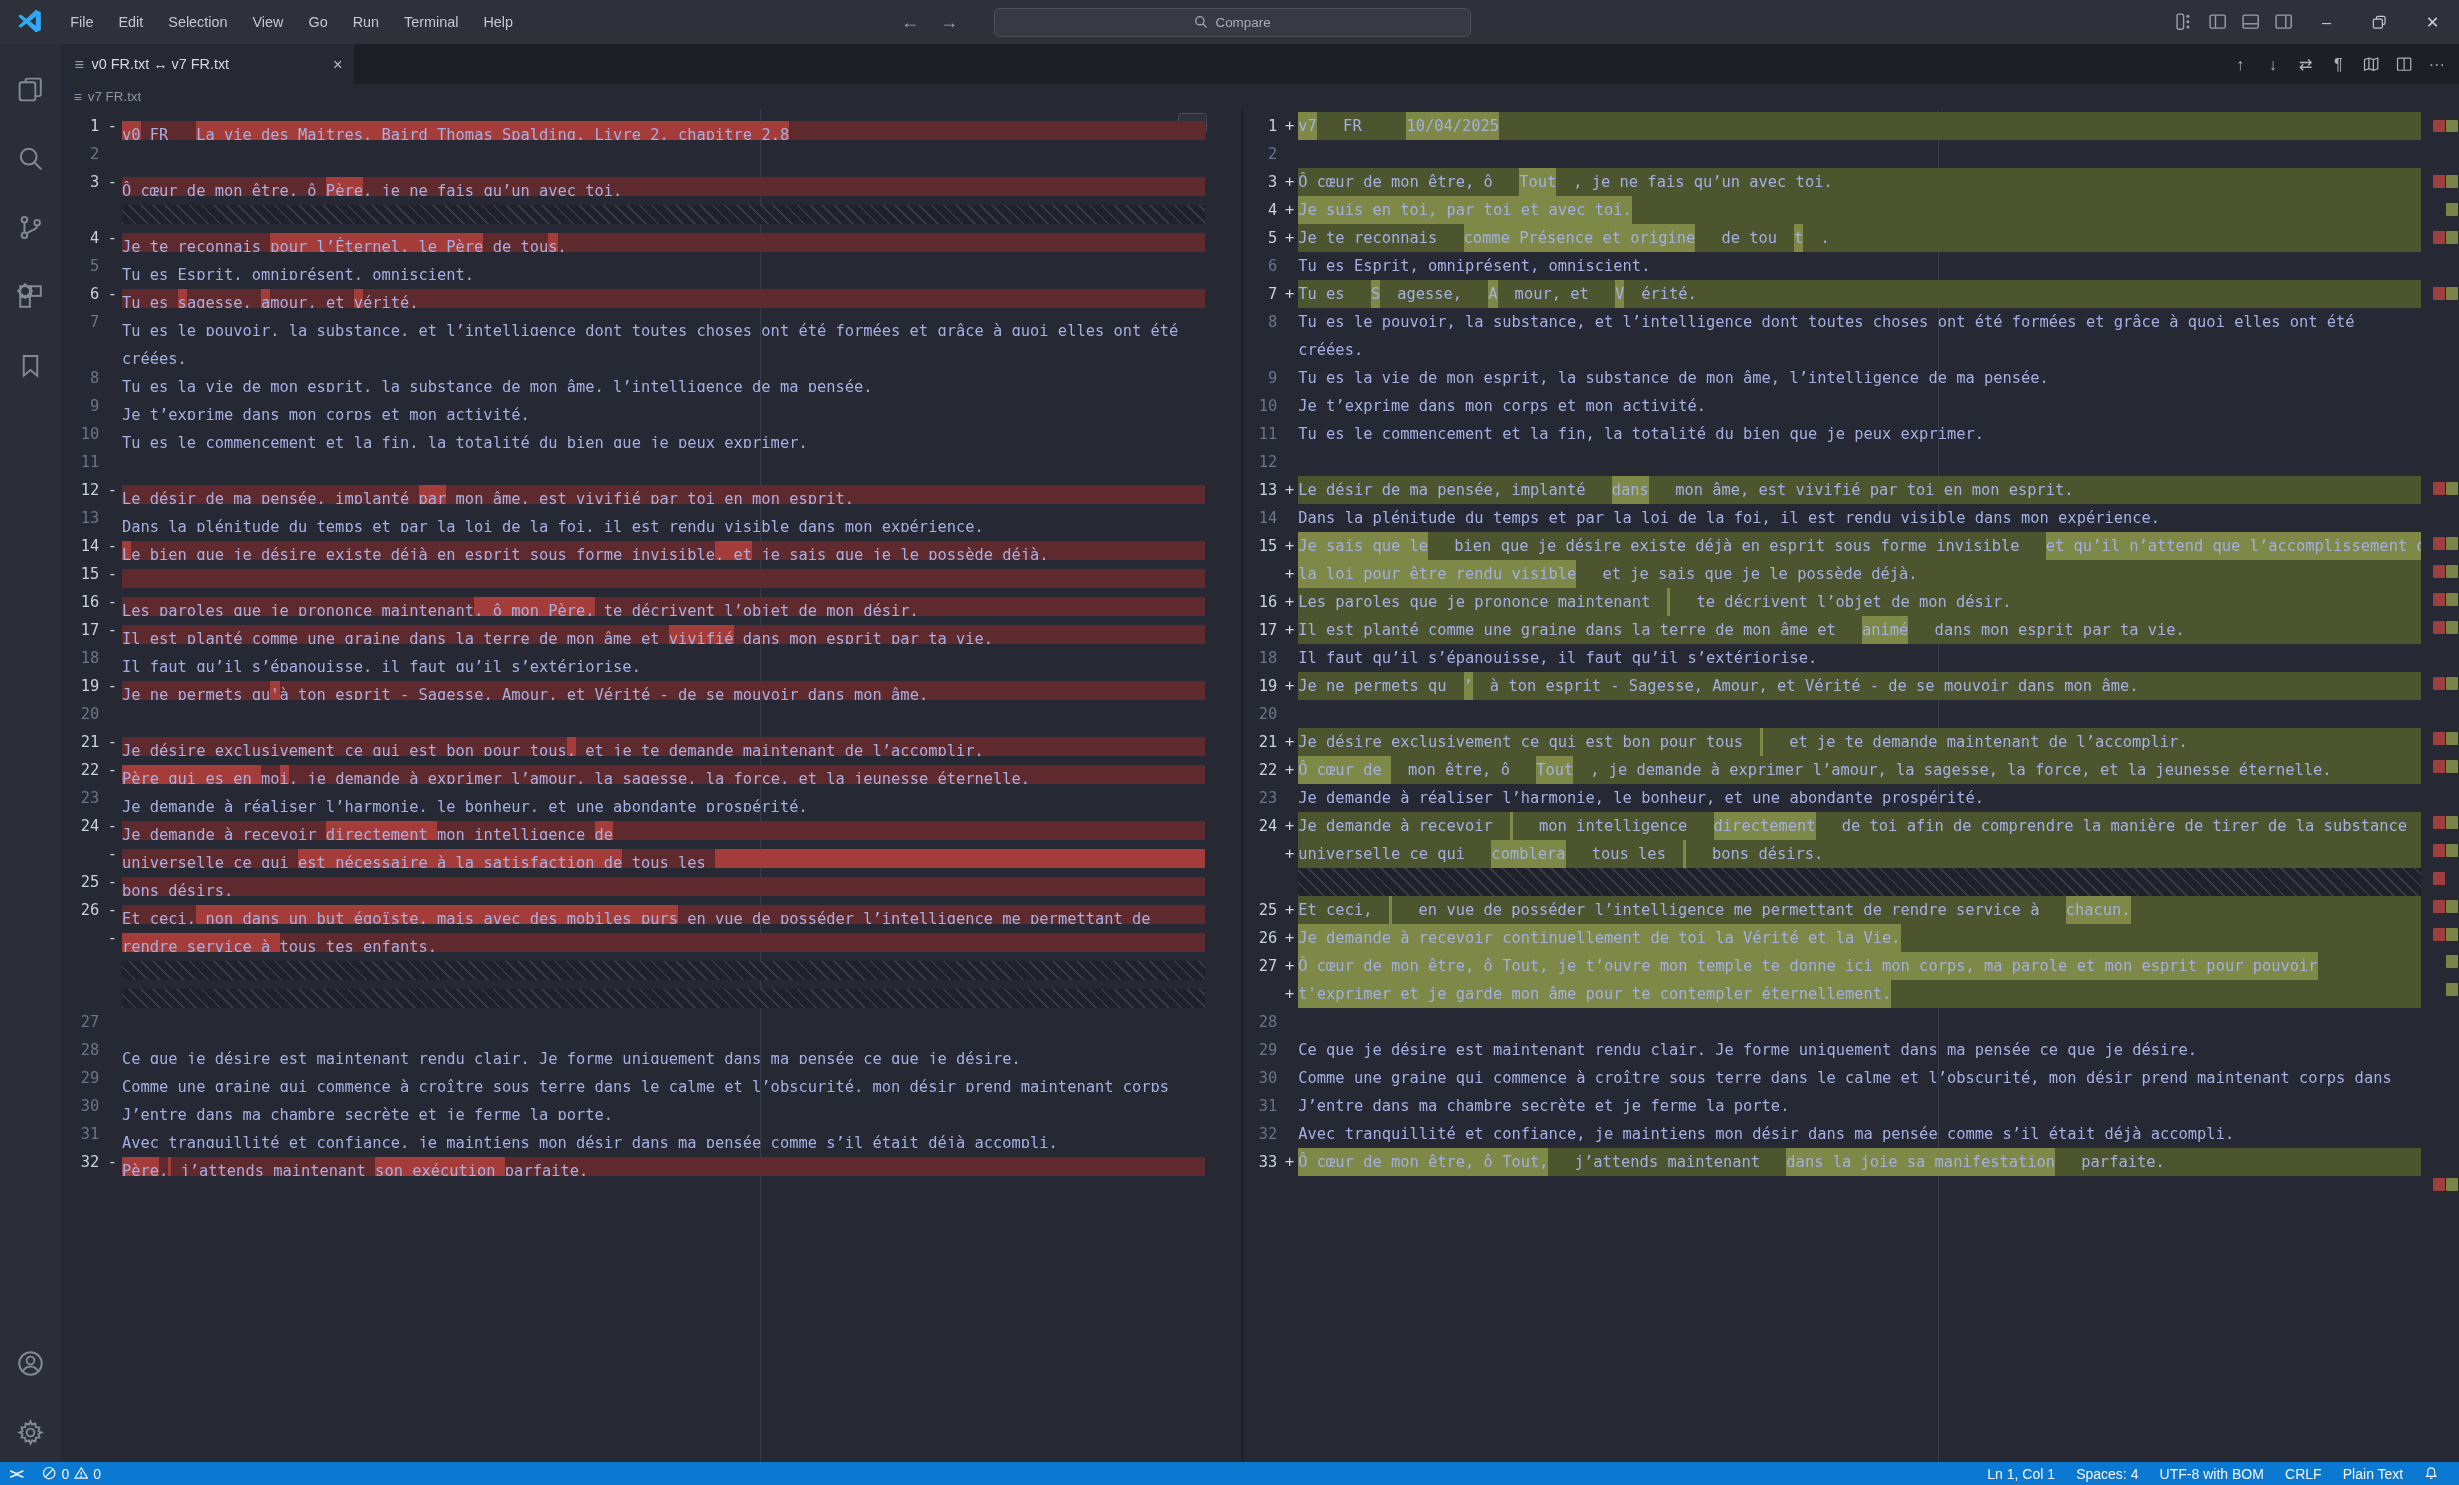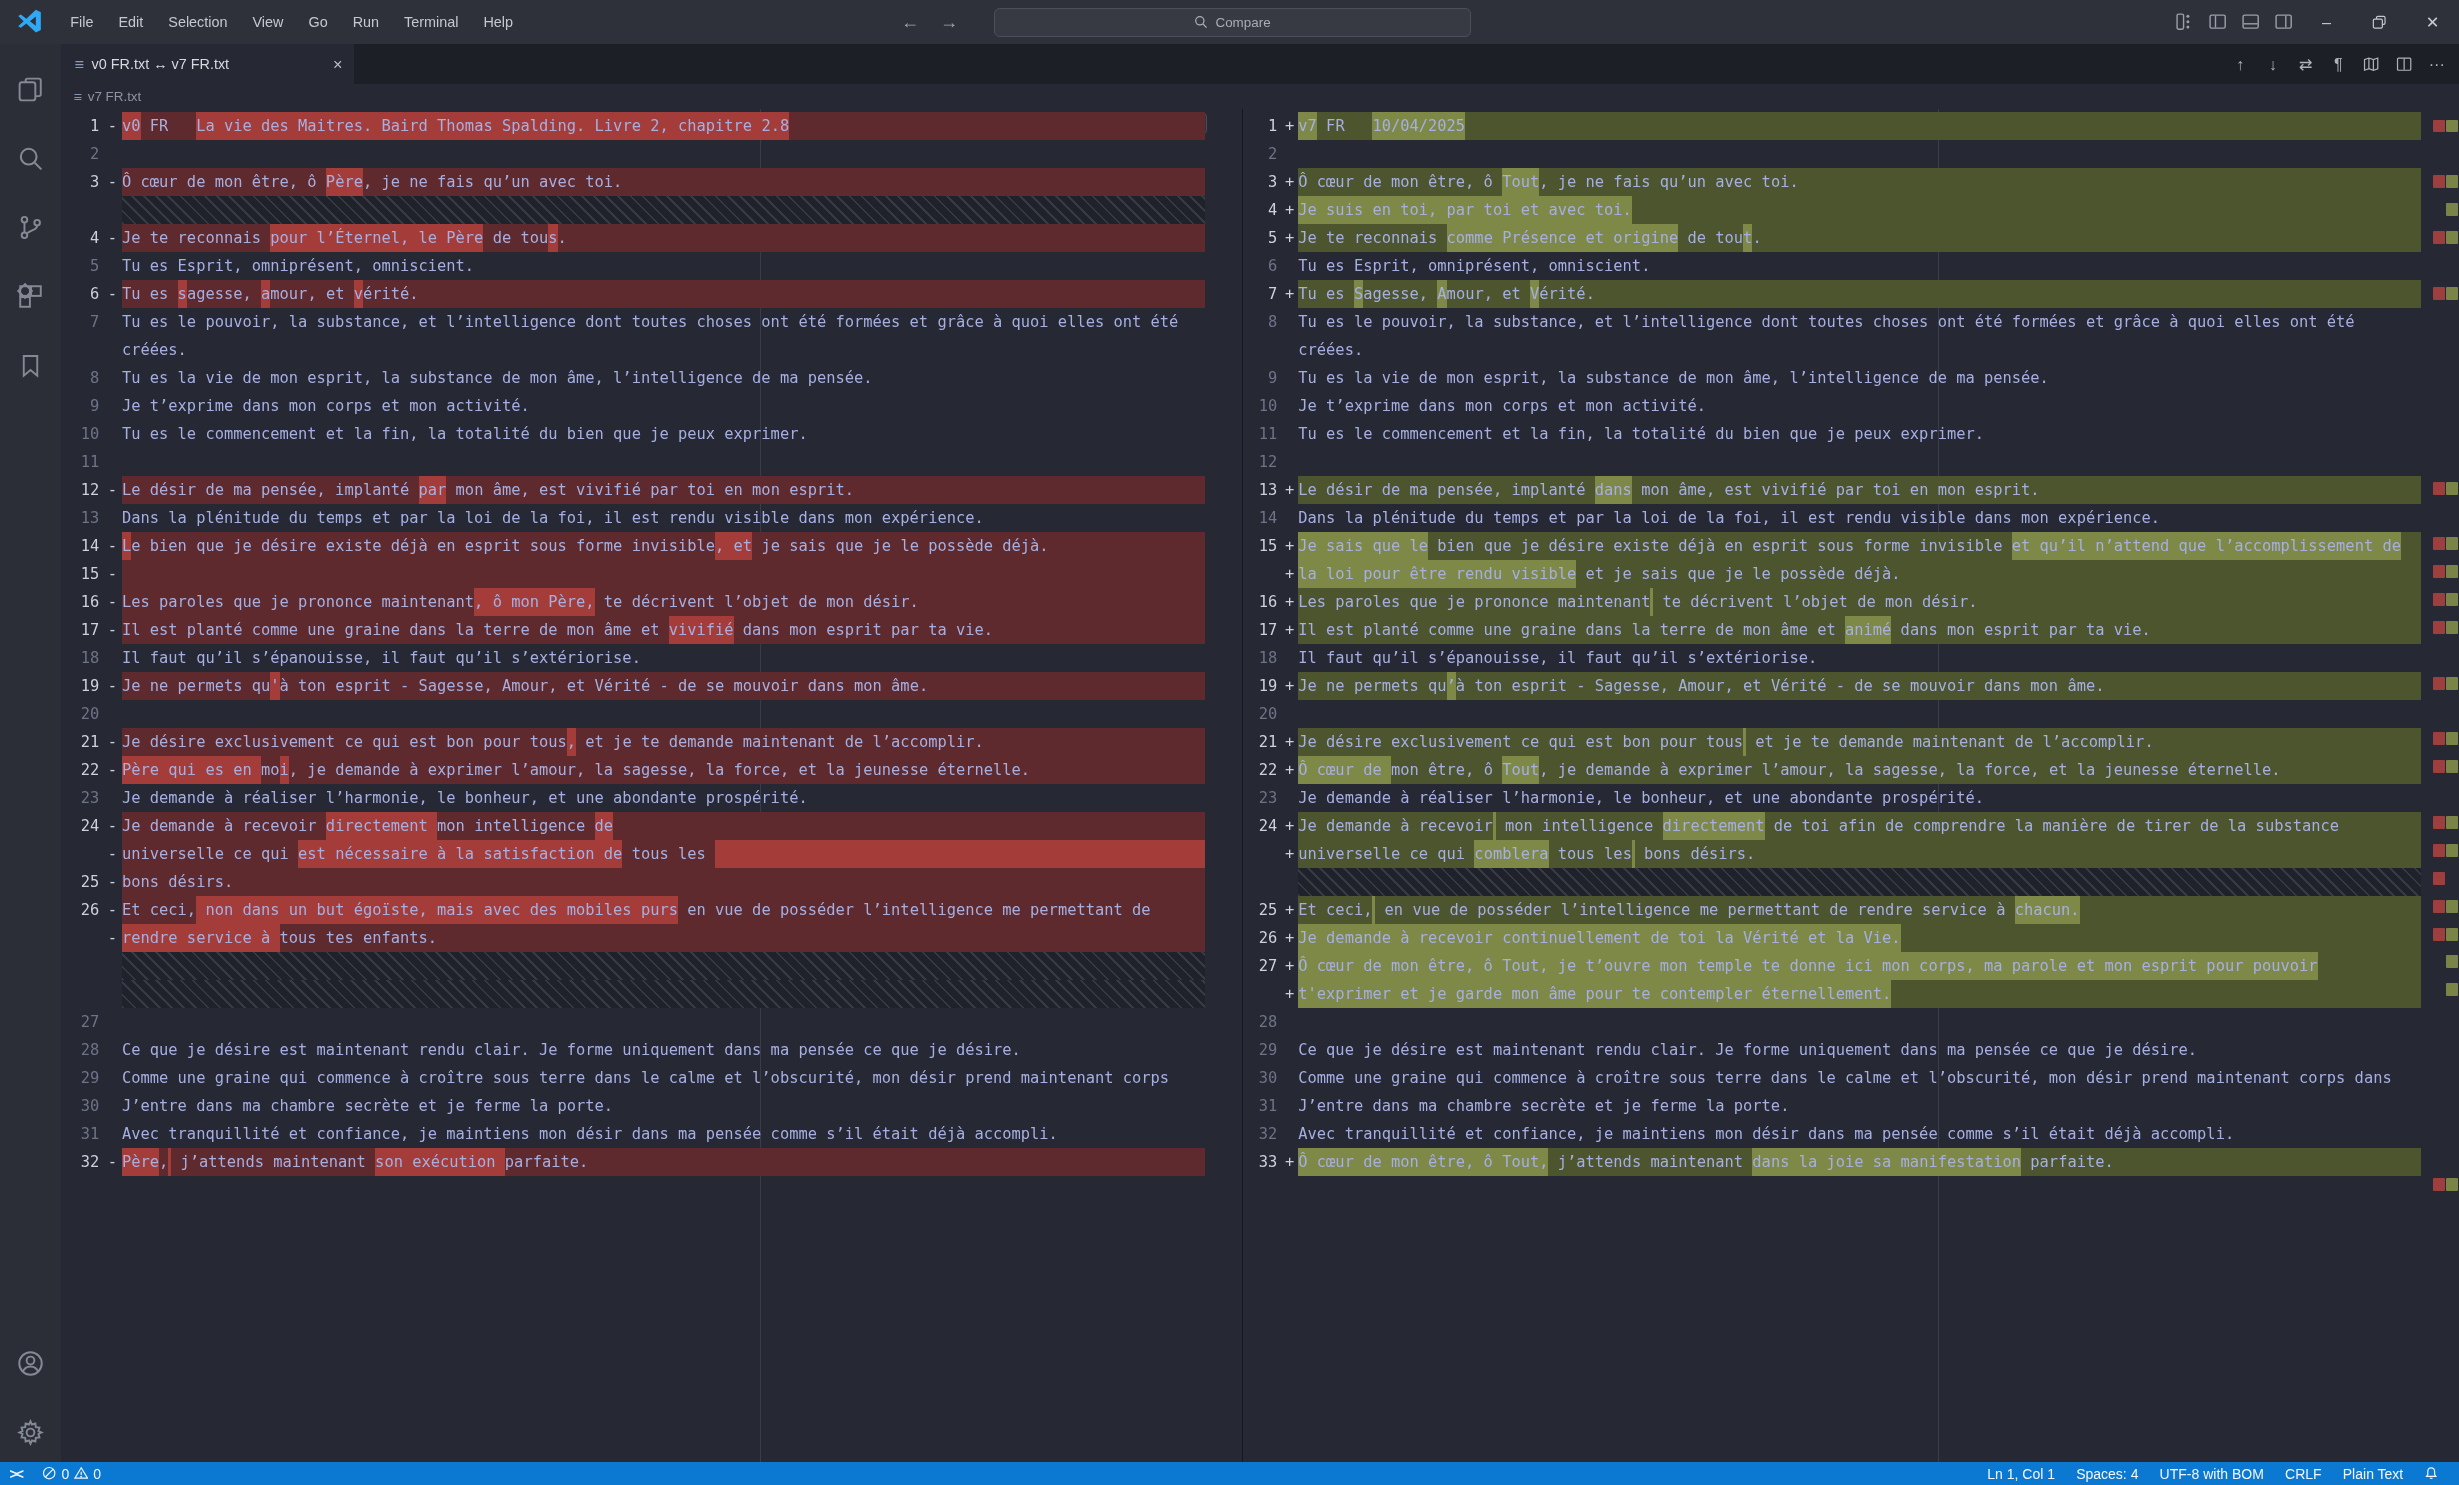--- a/index.html
+++ b/index.html
@@ -51,22 +51,22 @@
   .colruler { position:absolute; top:0; bottom:0; width:1px; background:#3a3d49; }
 
   .row { height:28px; display:flex; font:15.4px/28px "DejaVu Sans Mono",monospace; color:#a5afe2; }
   .gutter { width:42px; text-align:right; padding-right:3.8px; color:#6d7389; flex:none; }
   .pane-right .gutter { width:38px; }
   .g-ch { color:#ccd1dd; }
   .sign { width:19px; text-align:center; color:#6d7389; flex:none; }
   .pane-right .sign { width:17.3px; }
   .sign.g-ch { color:#ccd1dd; }
   .content { flex:1; display:flex; white-space:pre; position:relative; overflow:hidden; }
-  .pane-left  .content { margin-right:37px; }
-  .pane-right .content { margin-right:38px; }
+  .pane-left  .content { margin-right:37px;margin-top:9px; }
+  .pane-right .content { margin-right:38px;gap:17px; }
   .row-del .content { background:#5f2a2d; }
   .row-ins .content { background:#4d552f; }
   .hl-del { background:#a43d3a; }
   .hl-ins { background:#7e8947; }
   .caret { width:2.9px; flex:none; }
   .fill { flex:1; }
   .row-hatch .content { background-color:#20222b;
     background-image:repeating-linear-gradient(45deg, rgba(175,180,197,0.16) 0 1.9px, transparent 1.9px 8.6px); }
   .seg { white-space:pre; }
 

